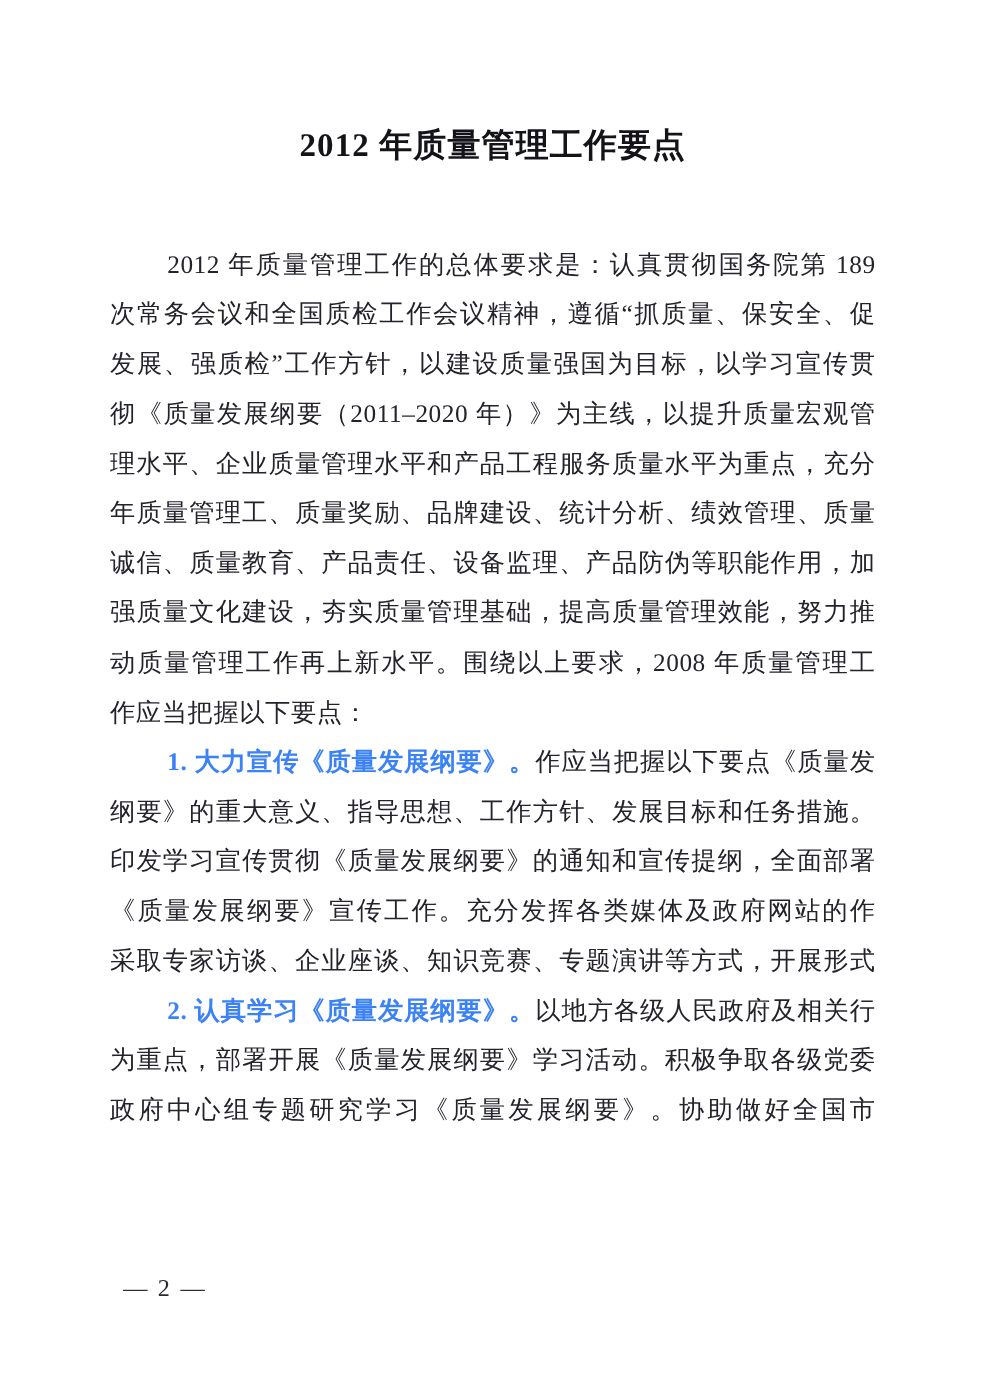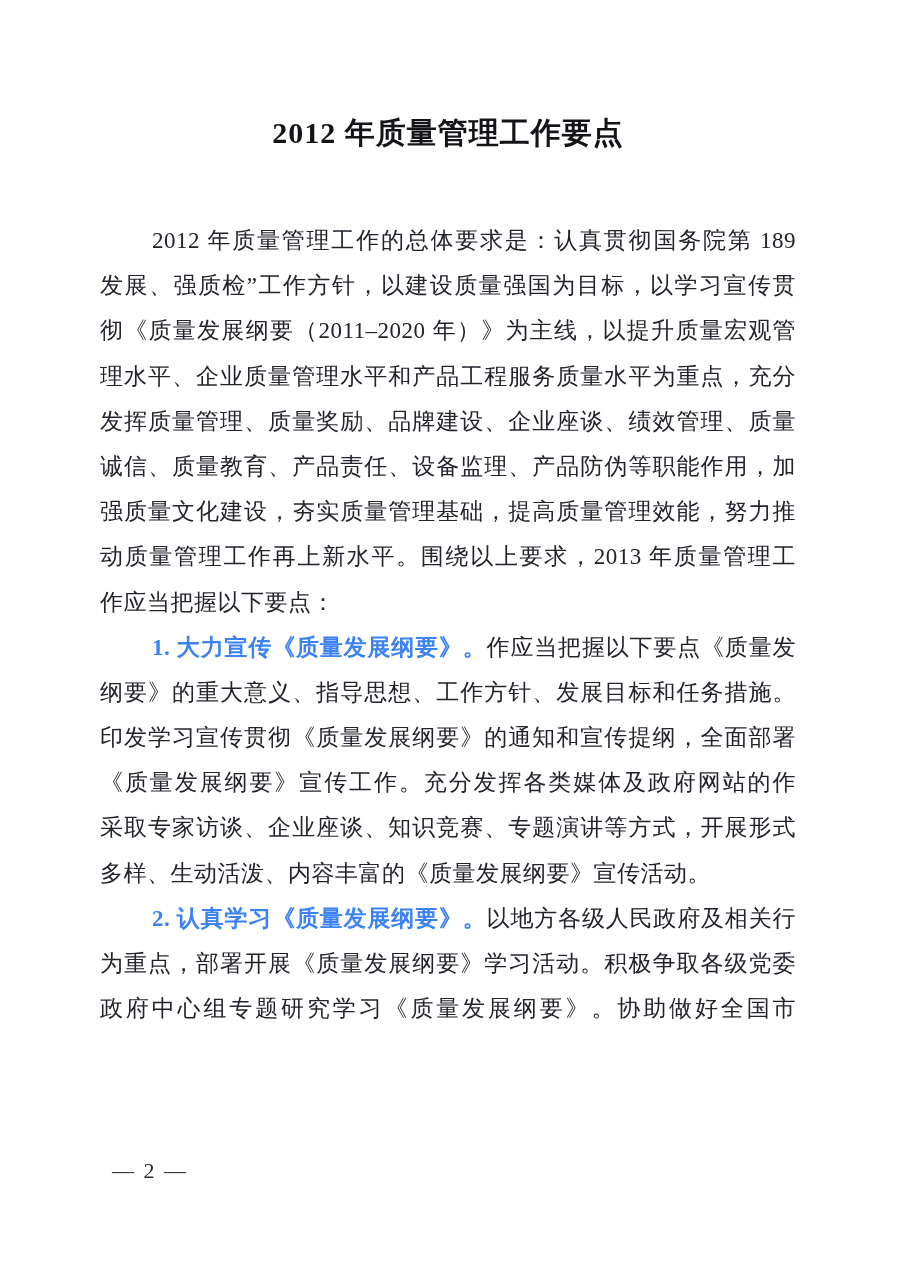--- a/index.html
+++ b/index.html
@@ -65,39 +65,39 @@
 </head>
 <body>
 
 <div class="page">
   <div class="doc">
 
     <div class="doc-title">2012 年质量管理工作要点</div>
 
     <div class="body-block">
       <div class="line j indent">2012 年质量管理工作的总体要求是：认真贯彻国务院第 189</div>
+      <div class="line j">次常务会议和全国质检工作会议精神，遵循“抓质量、保安全、促</div>
       <div class="line j">发展、强质检”工作方针，以建设质量强国为目标，以学习宣传贯</div>
       <div class="line j">彻《质量发展纲要（2011–2020 年）》为主线，以提升质量宏观管</div>
       <div class="line j">理水平、企业质量管理水平和产品工程服务质量水平为重点，充分</div>
-      <div class="line j">发挥质量管理、质量奖励、品牌建设、企业座谈、绩效管理、质量</div>
+      <div class="line j">年质量管理工、质量奖励、品牌建设、统计分析、绩效管理、质量</div>
       <div class="line j">诚信、质量教育、产品责任、设备监理、产品防伪等职能作用，加</div>
       <div class="line j">强质量文化建设，夯实质量管理基础，提高质量管理效能，努力推</div>
-      <div class="line j">动质量管理工作再上新水平。围绕以上要求，2013 年质量管理工</div>
+      <div class="line j">动质量管理工作再上新水平。围绕以上要求，2008 年质量管理工</div>
       <div class="line">作应当把握以下要点：</div>
     </div>
 
     <div>
 
       <div>
         <div class="line j indent"><span class="lead">1. 大力宣传《质量发展纲要》。</span><span>作应当把握以下要点《质量发展</span></div>
         <div class="line j">纲要》的重大意义、指导思想、工作方针、发展目标和任务措施。</div>
         <div class="line j">印发学习宣传贯彻《质量发展纲要》的通知和宣传提纲，全面部署</div>
         <div class="line j">《质量发展纲要》宣传工作。充分发挥各类媒体及政府网站的作用，</div>
         <div class="line j">采取专家访谈、企业座谈、知识竞赛、专题演讲等方式，开展形式</div>
-        <div class="line">多样、生动活泼、内容丰富的《质量发展纲要》宣传活动。</div>
       </div>
 
       <div>
         <div class="line j indent"><span class="lead">2. 认真学习《质量发展纲要》。</span><span>以地方各级人民政府及相关行</span></div>
         <div class="line j">为重点，部署开展《质量发展纲要》学习活动。积极争取各级党委</div>
         <div class="line j">政府中心组专题研究学习《质量发展纲要》。协助做好全国市（地）</div>
       </div>
     </div>
 
   </div>

